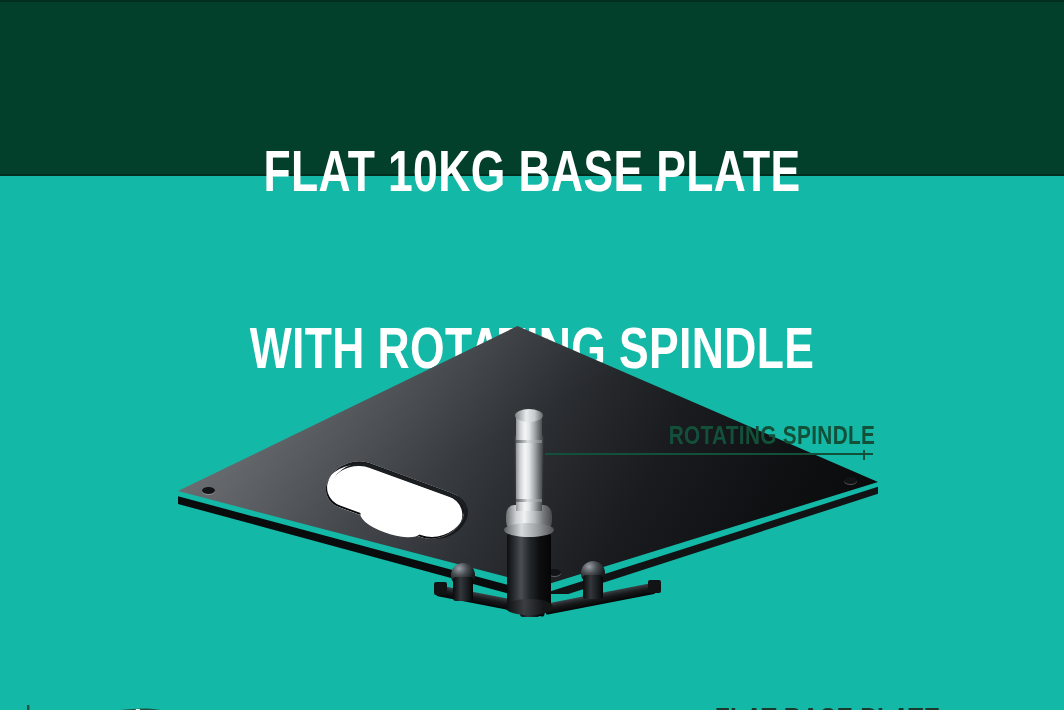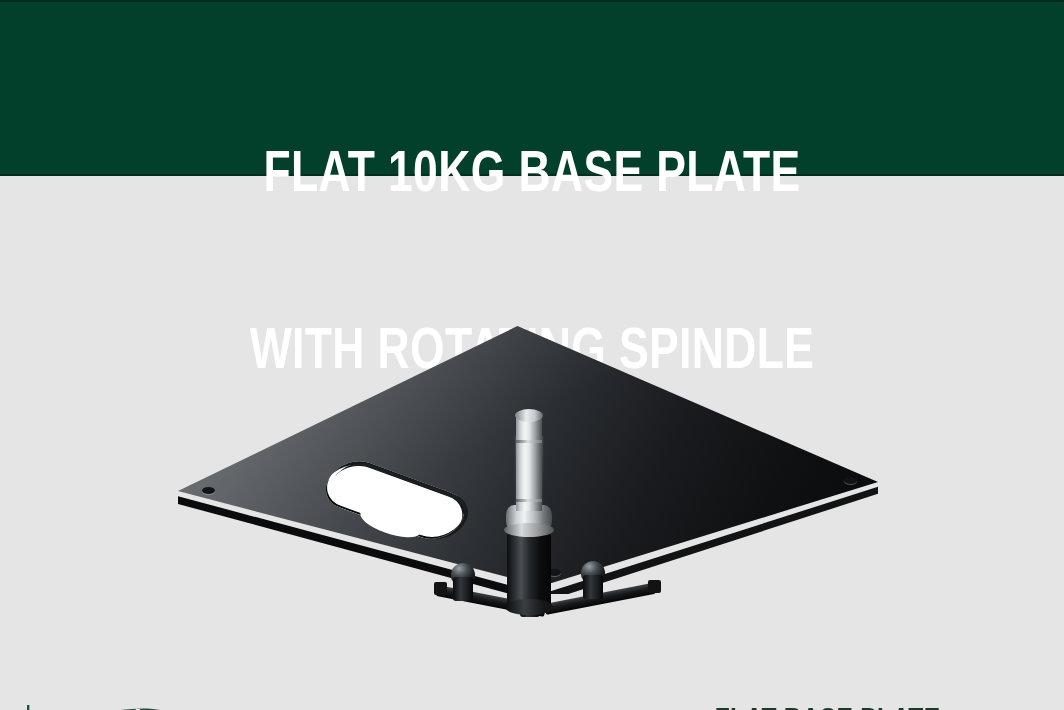--- a/index.html
+++ b/index.html
@@ -7,21 +7,21 @@
     padding: 0;
     background: #ffffff;
   }
   body {
     font-family: "Liberation Sans", sans-serif;
   }
   #poster {
     position: relative;
     width: 1064px;
     height: 710px;
-    background: #e5e5e5;
+    background: #14b8a6;
     overflow: hidden;
   }
 
   
   .header-band {
     position: absolute;
     left: 0;
     top: 0;
     width: 1064px;
     height: 176px;
@@ -445,20 +445,25 @@
       <div class="spindle-base"></div>
       <div class="spindle-base-foot"></div>
       <div class="spindle-collar"></div>
       <div class="spindle-collar-lip"></div>
       <div class="spindle-shaft"></div>
       <div class="spindle-ring r1"></div>
       <div class="spindle-ring r2"></div>
       <div class="spindle-cap"></div>
     </div>
 
+    <div class="ann-spindle">
+      <div class="ann-spindle-label">ROTATING SPINDLE</div>
+      <div class="ann-spindle-rule"></div>
+      <div class="ann-spindle-tick"></div>
+    </div>
 
     <div class="info-block">
       <div>
         <span class="info-heading">FLAT BASE PLATE</span>
       </div>
 
     </div>
 
     <div class="logo">
       <div class="logo-mark">

